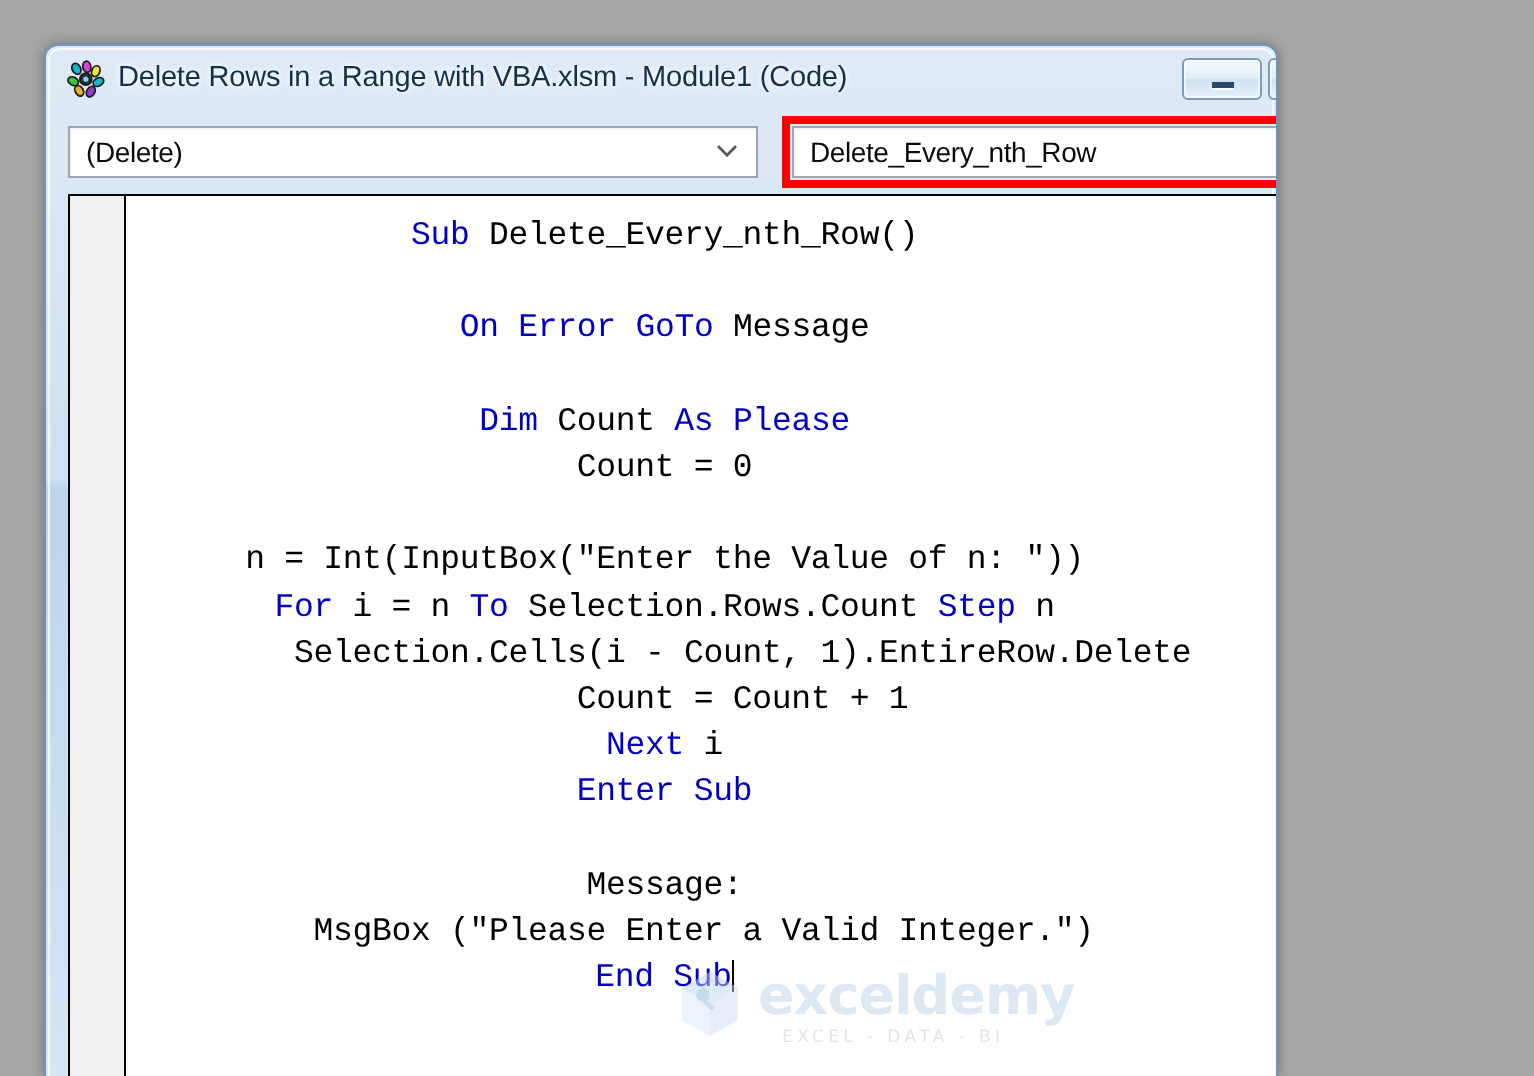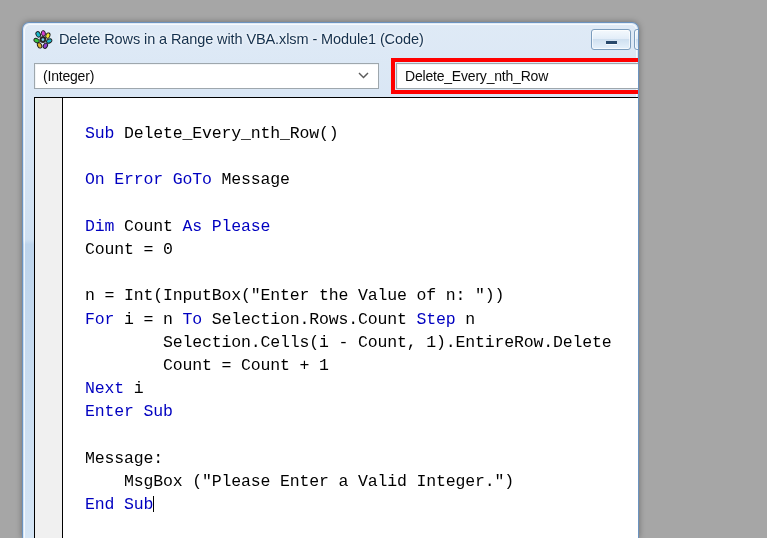--- a/index.html
+++ b/index.html
@@ -199,27 +199,28 @@
     top: 0;
     right: 17px;
     bottom: 0;
     overflow: hidden;
     background: #ffffff;
   }
   #code-text {
     position: absolute;
     left: 5px;
     top: 8px;
-    margin: 16px;
+    margin: 0;
     font-family: "Liberation Mono", "DejaVu Sans Mono", monospace;
     font-size: 16.5px;
     line-height: 23.2px;
     color: #000000;
     white-space: pre;
     letter-spacing: -0.15px;
+    text-align: center;
   }
   .kw { color: #0000c0; }
   .caret {
     display: inline-block;
     width: 1px;
     height: 16px;
     background: #000;
     vertical-align: -3px;
   }
 
@@ -339,21 +340,21 @@
     <div class="win-btn" id="btn-close">
       <div class="btn-glyph">
         <span class="glyph-close">✕</span>
       </div>
     </div>
   </div>
 
   <div id="dropdown-row">
 
     <div class="vb-combo" id="combo-object">
-      <span class="combo-text">(Integer)</span>
+      <span class="combo-text">(Delete)</span>
       <span class="combo-arrow">
         <svg width="11" height="7" viewBox="0 0 11 7">
             <polyline points="1,1 5.5,5.6 10,1" fill="none" stroke="#5b5b5b" stroke-width="1.4"></polyline>
           </svg>
       </span>
     </div>
 
     <div class="vb-combo" id="combo-procedure">
       <span class="combo-text">Delete_Every_nth_Row</span>
       <span class="combo-arrow">
@@ -382,20 +383,33 @@
 <span class="kw">For</span> i = n <span class="kw">To</span> Selection.Rows.Count <span class="kw">Step</span> n
         Selection.Cells(i - Count, 1).EntireRow.Delete
         Count = Count + 1
 <span class="kw">Next</span> i
 <span class="kw">Enter</span> <span class="kw">Sub</span>
 
 Message:
     MsgBox ("Please Enter a Valid Integer.")
 <span class="kw">End</span> <span class="kw">Sub</span><span class="caret"></span></pre>
 
+      <div id="watermark">
+        <div id="wm-logo">
+          <svg width="32" height="34" viewBox="0 0 32 34">
+            <polygon points="16,1 30,9 30,25 16,33 2,25 2,9" fill="#cfe0f2"></polygon>
+            <polygon points="16,1 30,9 16,17 2,9" fill="#bfd6ee"></polygon>
+            <polygon points="2,9 16,17 16,33 2,25" fill="#dce9f7"></polygon>
+            <circle cx="12.5" cy="12.5" r="3.4" fill="#8fb9e0"></circle>
+            <rect x="13.5" y="14.5" width="6.5" height="2.1" rx="1" transform="rotate(42 13.5 14.5)" fill="#8fb9e0"></rect>
+          </svg>
+        </div>
+        <div id="wm-name">exceldemy</div>
+        <div id="wm-tag">EXCEL - DATA - BI</div>
+      </div>
 
     </div>
 
     <div id="v-scrollbar">
       <div id="splitter-handle"></div>
       <div id="scroll-up-button">
         <span>
           <svg width="10" height="7" viewBox="0 0 10 7">
               <polyline points="1,5.5 5,1.2 9,5.5" fill="none" stroke="#2f2f2f" stroke-width="1.5"></polyline>
             </svg>

